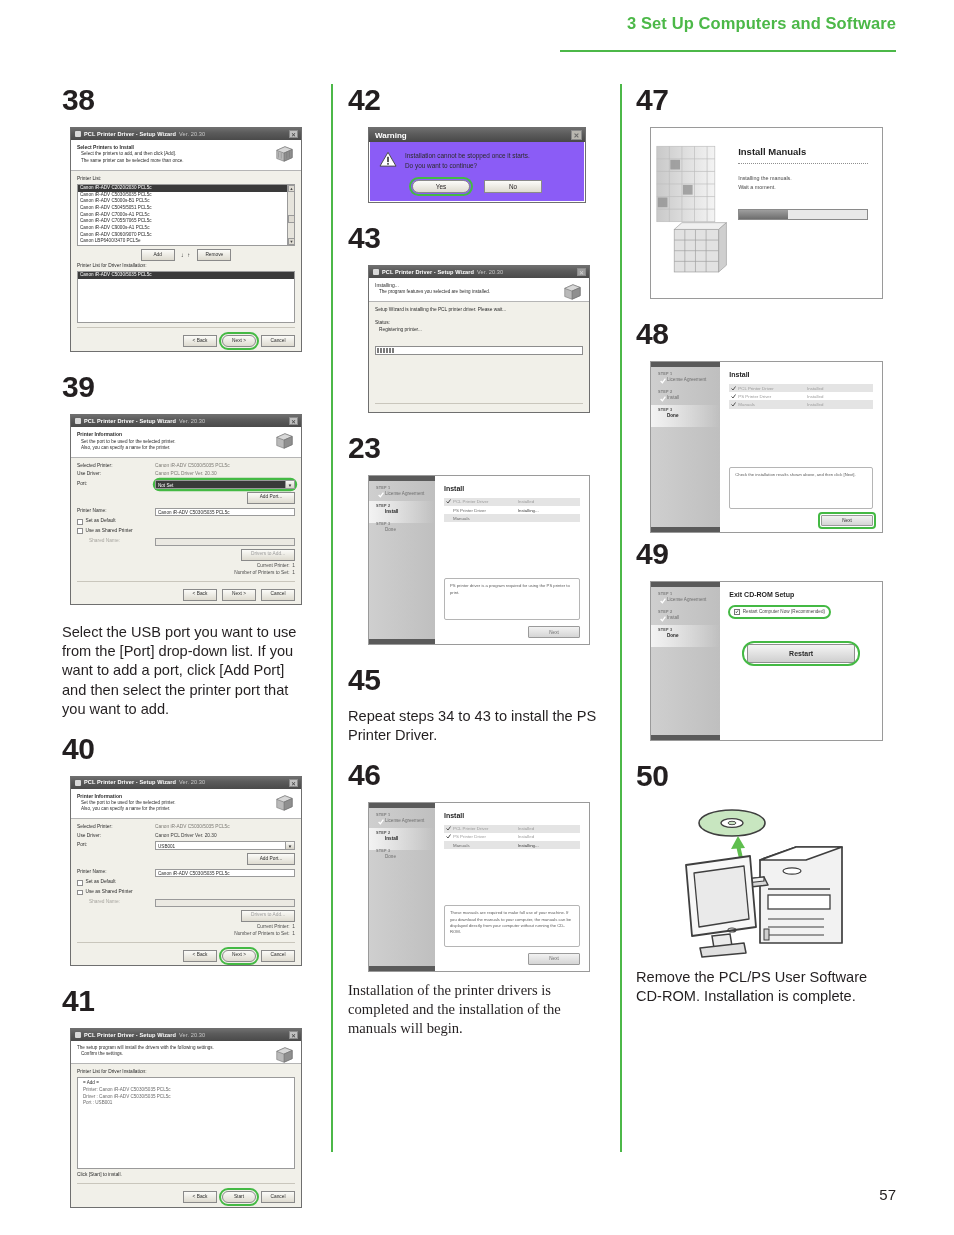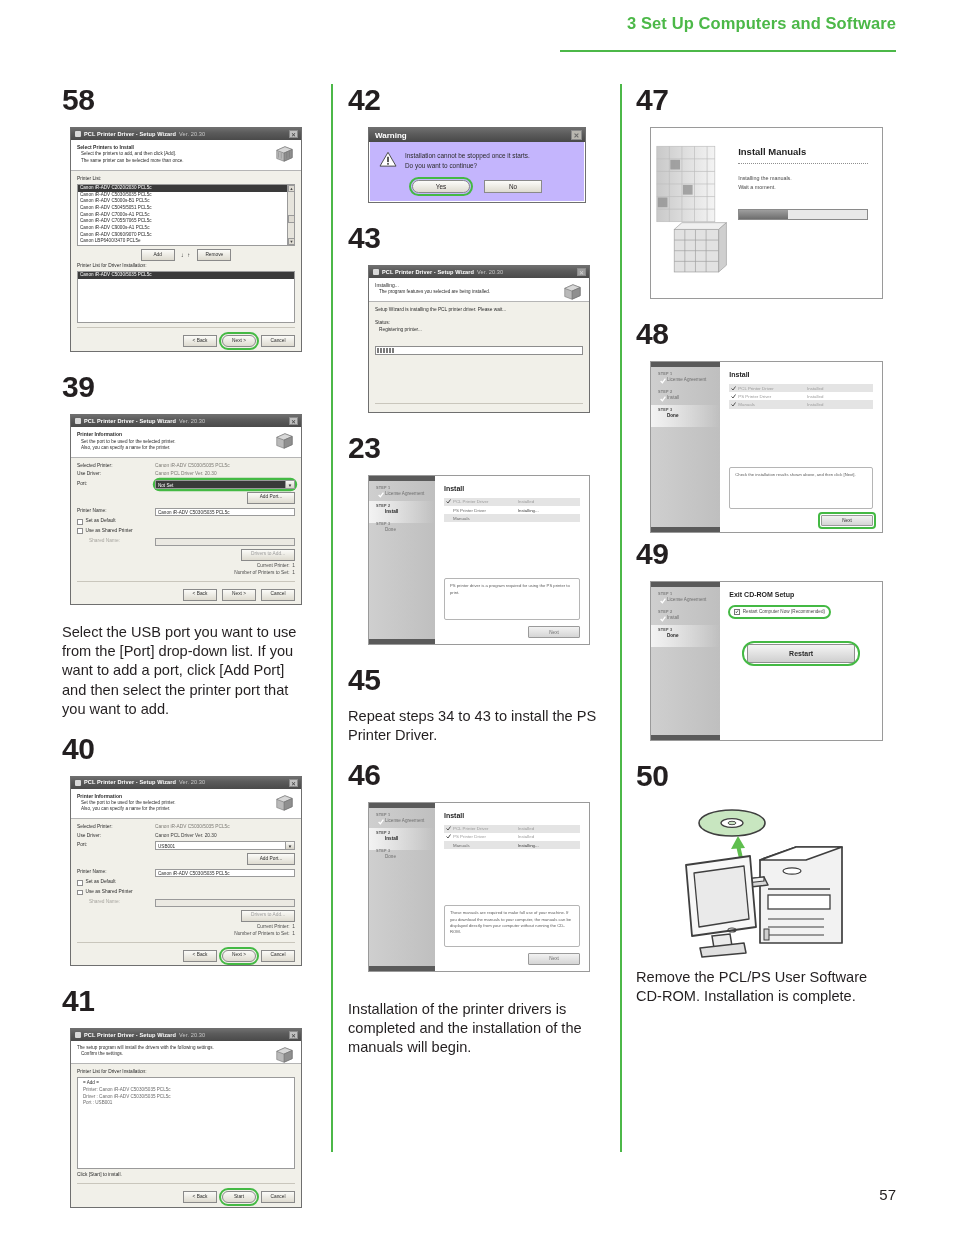--- a/index.html
+++ b/index.html
@@ -154,21 +154,21 @@
   .rt { text-align:right; font-size:4.8px; color:#4a4a4a; }
 
   .progress {
     background:#ffffff; border:1px solid #8d8d8d; height:9px; padding:1px; position:relative;
   }
   .progress .bars { display:flex; gap:1px; height:100%; }
   .progress .bar { width:2px; background:#7b7b7b; }
 
   
   .msgbox {
-    border:1px solid #6f6f6f; background:#c4b5fd; width:218px;
+    border:1px solid #6f6f6f; background:#8b5cf6; width:218px;
     box-shadow:0 0 0 1px #fff inset;
   }
   .msgbox .mb-title {
     height:14px; display:flex; align-items:center; padding:0 3px 0 6px;
     background:linear-gradient(to bottom,#6e6e6e 0%,#5b5b5b 45%,#484848 100%);
     color:#ffffff; font-size:8px; font-weight:bold;
   }
   .msgbox .mb-close {
     margin-left:auto; width:11px;height:10px;background:#b9b7b0;color:#6a6a6a;
     border:1px solid #8b8b8b; font-size:7px; line-height:10px; text-align:center;
@@ -276,21 +276,21 @@
 <div class="header">
   <div class="header-title">3 Set Up Computers and Software</div>
   <div class="header-rule"></div>
 </div>
 
 <div class="divider div-1"></div>
 <div class="divider div-2"></div>
 
 <div class="col col-1">
 
-  <div class="step-num">58</div>
+  <div class="step-num">38</div>
   <div class="win" style="width:232px;margin-left:8px;">
     <div class="win-title">
       <span class="wt-icon"></span>
       <span class="wt-text">PCL Printer Driver - Setup Wizard</span>
       <span class="wt-text wt-ver">Ver. 20.30</span>
       <span class="wt-close">✕</span>
     </div>
     <div class="win-head">
       <div class="wh-title">Select Printers to Install</div>
       <div class="wh-sub">Select the printers to add, and then click [Add].</div>
@@ -677,21 +677,21 @@
         </tr>
       </tbody>
         </table>
       <div class="infobox">These manuals are required to make full use of your machine. If you download the manuals to your computer, the manuals can be displayed directly from your computer without running the CD-ROM.</div>
       <div class="setup-foot">
         <span class="setup-btn">Next</span>
       </div>
     </div>
   </div>
 
-  <div class="body-text" style="margin-top:28px;">Installation of the printer drivers is completed and the installation of the manuals will begin.</div>
+  <div class="body-text" style="margin-top:9px;font-family:Liberation Serif, serif;">Installation of the printer drivers is completed and the installation of the manuals will begin.</div>
 </div>
 
 <div class="col col-3">
 
   <div class="step-num">47</div>
   <div class="manuals" style="width:233px;height:172px;margin-left:14px;">
     <div class="manuals-art">
       <svg viewBox="0 0 86 150" width="100%" height="100%">
         <defs>
           <linearGradient id="gfade" x1="0" y1="0" x2="1" y2="0">

